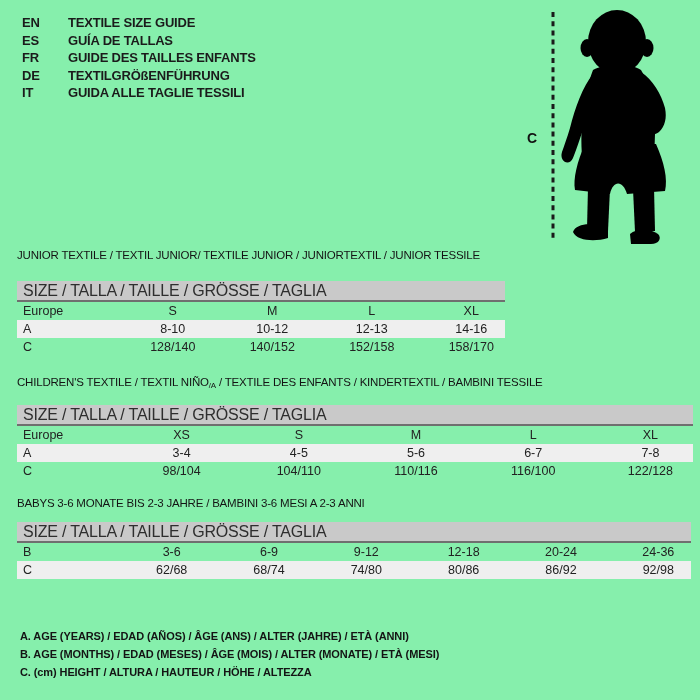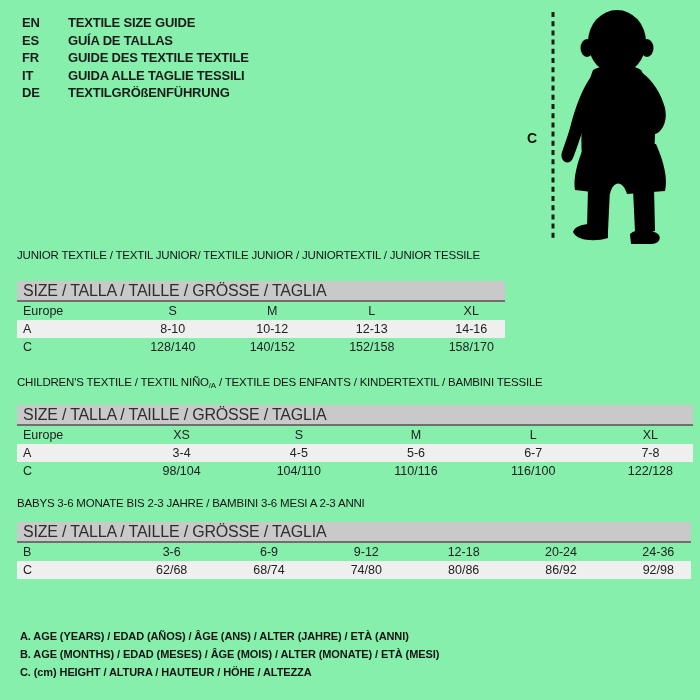--- a/index.html
+++ b/index.html
@@ -44,29 +44,29 @@
     <div class="lang-row">
       <span class="lang-code">EN</span>
       <span class="lang-label">TEXTILE SIZE GUIDE</span>
     </div>
     <div class="lang-row">
       <span class="lang-code">ES</span>
       <span class="lang-label">GUÍA DE TALLAS</span>
     </div>
     <div class="lang-row">
       <span class="lang-code">FR</span>
-      <span class="lang-label">GUIDE DES TEXTILE TEXTILE</span>
+      <span class="lang-label">GUIDE DES TAILLES ENFANTS</span>
+    </div>
+    <div class="lang-row">
+      <span class="lang-code">DE</span>
+      <span class="lang-label">TEXTILGRÖßENFÜHRUNG</span>
     </div>
     <div class="lang-row">
       <span class="lang-code">IT</span>
       <span class="lang-label">GUIDA ALLE TAGLIE TESSILI</span>
-    </div>
-    <div class="lang-row">
-      <span class="lang-code">DE</span>
-      <span class="lang-label">TEXTILGRÖßENFÜHRUNG</span>
     </div>
   </div>
 
   <svg class="figure" viewBox="0 0 185 246" xmlns="http://www.w3.org/2000/svg">
     <text class="c-label" x="12" y="139">C</text>
     <line x1="38" y1="8" x2="38" y2="236" stroke="#1a1a1a" stroke-width="3" stroke-dasharray="5 4.2"></line>
     <g fill="#000">
       <ellipse cx="102" cy="38" rx="29" ry="32"></ellipse>
       <ellipse cx="72" cy="44" rx="6.5" ry="9"></ellipse>
       <ellipse cx="132" cy="44" rx="6.5" ry="9"></ellipse>

